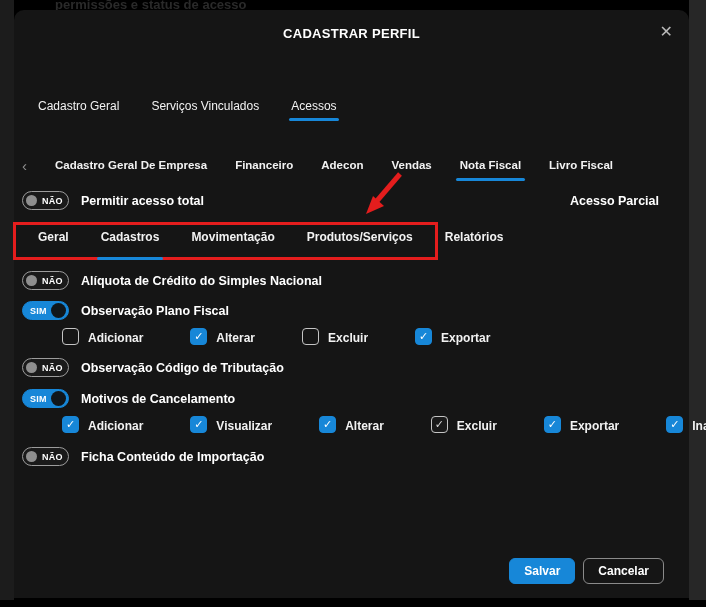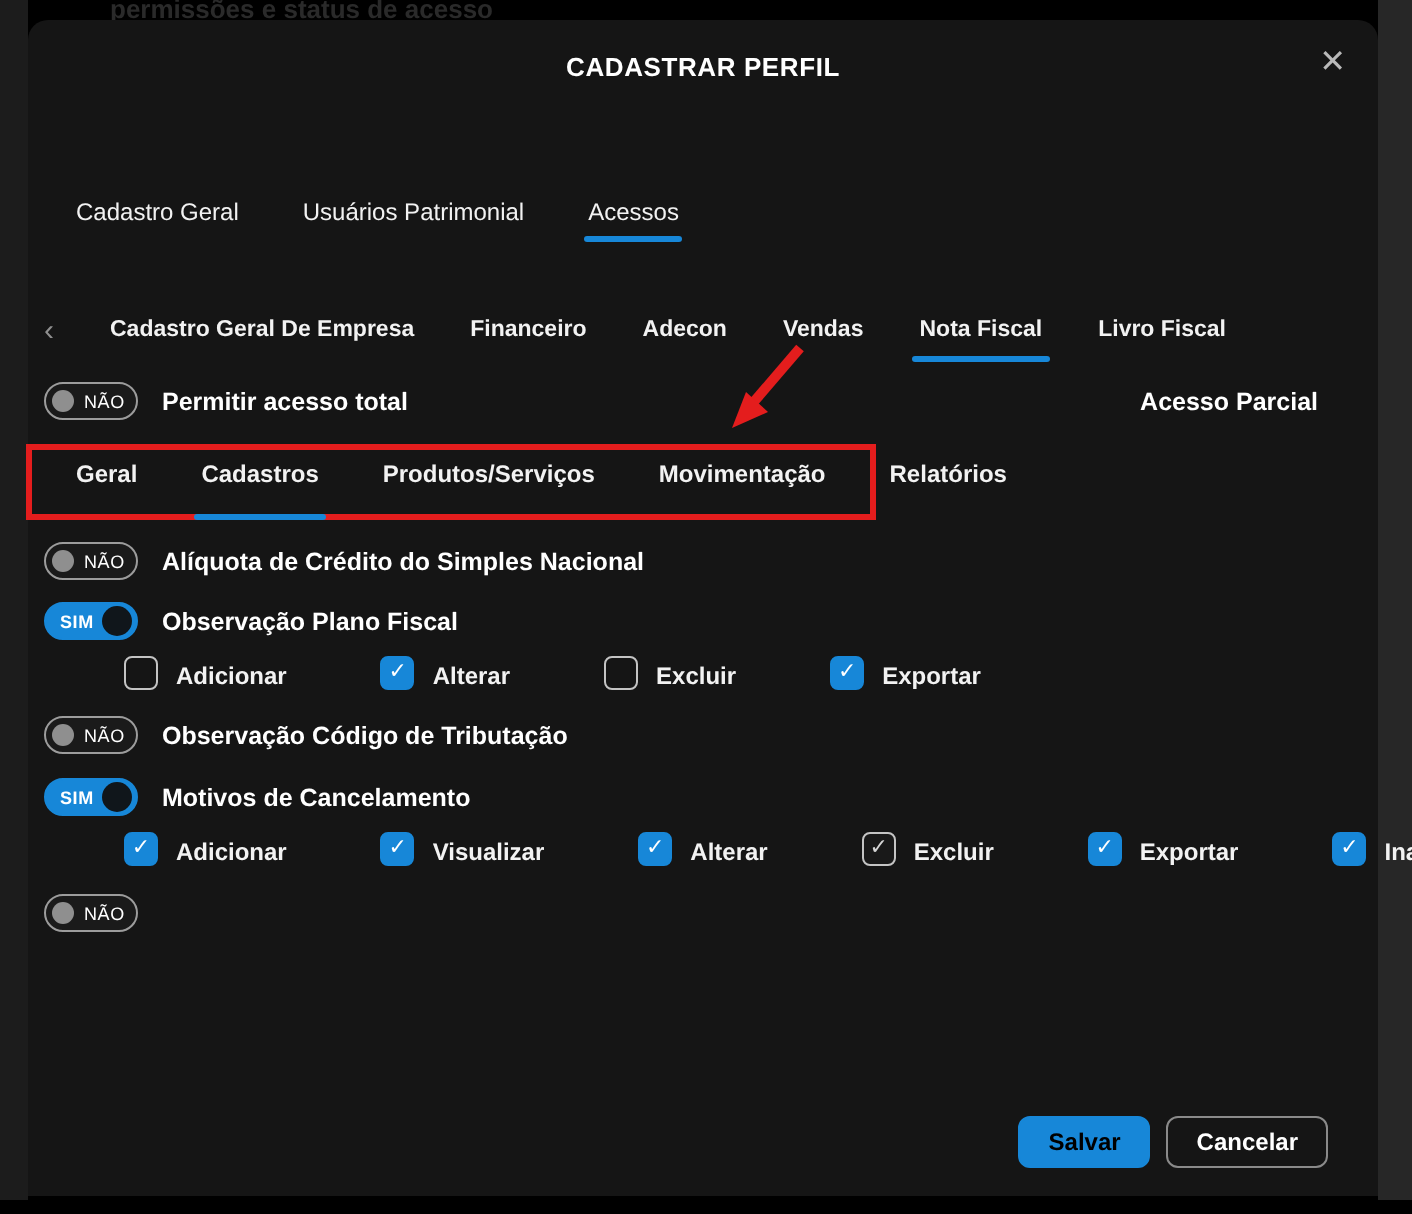--- a/index.html
+++ b/index.html
@@ -39,21 +39,21 @@
 
   .access-row { position:absolute; top:181px; left:8px; right:30px; display:flex; align-items:center; gap:12px; }
   .row-label { font-size:12.5px; font-weight:bold; color:#fff; }
   .mode-label { margin-left:auto; font-size:12.5px; font-weight:bold; color:#fff; }
 
   
   .toggle { display:inline-flex; align-items:center; width:47px; height:19px; border-radius:10px;
             flex:0 0 auto; cursor:pointer; }
   .toggle.off { border:1px solid #9c9c9c; background:#1a1a1a; }
   .toggle.off .knob { width:11px; height:11px; border-radius:50%; background:#8f8f8f; margin-left:3px; }
-  .toggle.off .tog-text { font-size:9px; font-weight:normal; color:#fff; margin-left:5px; letter-spacing:.3px; }
+  .toggle.off .tog-text { font-size:9px; font-weight:bold; color:#fff; margin-left:5px; letter-spacing:.3px; }
   .toggle.on { background:var(--accent); border:1px solid var(--accent); }
   .toggle.on .tog-text { font-size:9px; font-weight:bold; color:#fff; margin-left:7px; letter-spacing:.3px; }
   .toggle.on .knob { width:15px; height:15px; border-radius:50%; background:#10161b; margin-left:auto; margin-right:2px; }
 
   .annotation-arrow { position:absolute; left:344px; top:158px; }
 
   .subtabs-box { position:absolute; left:-1px; top:212px; width:425px; height:38px;
                  border:3px solid var(--red); display:flex; padding-left:20px; gap:28px; }
   .subtab { position:relative; font-size:12px; font-weight:600; color:#f2f2f2; cursor:pointer;
             padding:2px 2px 8px 2px; top:3px; }
@@ -67,38 +67,38 @@
          justify-content:center; font-size:11px; line-height:1; }
   .box.unchecked { border:1.5px solid #c4c4c4; background:transparent; color:transparent; }
   .box.checked { background:var(--accent); border:1.5px solid var(--accent); color:#fff; }
   .box.outline-checked { background:#191919; border:1.5px solid #c4c4c4; color:#d6d6d6; }
   .cb-label { font-size:12px; font-weight:600; color:#f2f2f2; }
 
   .footer { position:absolute; right:25px; bottom:14px; display:flex; gap:8px; }
   .btn { height:26px; padding:0 14px; border-radius:6px; font-size:12px; font-weight:bold;
          display:inline-flex; align-items:center; justify-content:center; cursor:pointer;
          font-family:"Liberation Sans", sans-serif; }
-  .btn.primary { background:var(--accent); color:#000000; border:1px solid var(--accent); }
+  .btn.primary { background:var(--accent); color:#ffffff; border:1px solid var(--accent); }
   .btn.secondary { background:transparent; color:#fff; border:1px solid #8a8a8a; }
 </style>
 </head>
 <body>
 
 <div class="stage" style="--accent:#1787d8; --red:#e41d1d;">
   <div class="bg-top-text">permissões e status de acesso</div>
   <div class="left-strip"></div>
   <div class="right-strip"></div>
 
   <div class="modal">
     <div class="modal-title">CADASTRAR PERFIL</div>
     <div class="close-btn">✕</div>
 
     <div class="tabs-row">
       <div class="tab">Cadastro Geral</div>
-      <div class="tab">Usuários Patrimonial</div>
+      <div class="tab">Serviços Vinculados</div>
       <div class="tab active">Acessos</div>
     </div>
 
 
     <div class="module-tabs">
       <span class="chev">‹</span>
       <span class="mtab">Cadastro Geral De Empresa</span>
       <span class="mtab">Financeiro</span>
       <span class="mtab">Adecon</span>
       <span class="mtab">Vendas</span>
@@ -117,22 +117,22 @@
     </div>
 
     <svg class="annotation-arrow" width="52" height="54" viewBox="0 0 52 54">
       <line x1="42" y1="6" x2="18" y2="34" stroke="#e41d1d" stroke-width="5"></line>
       <polygon points="8,46 26,38 15,28" fill="#e41d1d"></polygon>
     </svg>
 
     <div class="subtabs-box">
       <span class="subtab">Geral</span>
       <span class="subtab active">Cadastros</span>
+      <span class="subtab">Movimentação</span>
       <span class="subtab">Produtos/Serviços</span>
-      <span class="subtab">Movimentação</span>
       <span class="subtab">Relatórios</span>
     </div>
 
     <div class="perm-row" style="top:261px;">
       <span class="toggle off">
         <span class="knob"></span>
         <span class="tog-text">NÃO</span>
       </span>
       <span class="row-label">Alíquota de Crédito do Simples Nacional</span>
     </div>
@@ -205,20 +205,21 @@
         <span class="box checked">✓</span>
         <span class="cb-label">Inativar</span>
       </span>
     </div>
 
     <div class="perm-row" style="top:437px;">
       <span class="toggle off">
         <span class="knob"></span>
         <span class="tog-text">NÃO</span>
       </span>
+      <span class="row-label">Ficha Conteúdo de Importação</span>
     </div>
 
     <div class="footer">
       <button class="btn primary">Salvar</button>
       <button class="btn secondary">Cancelar</button>
     </div>
   </div>
 </div>
 
 </body></html>

